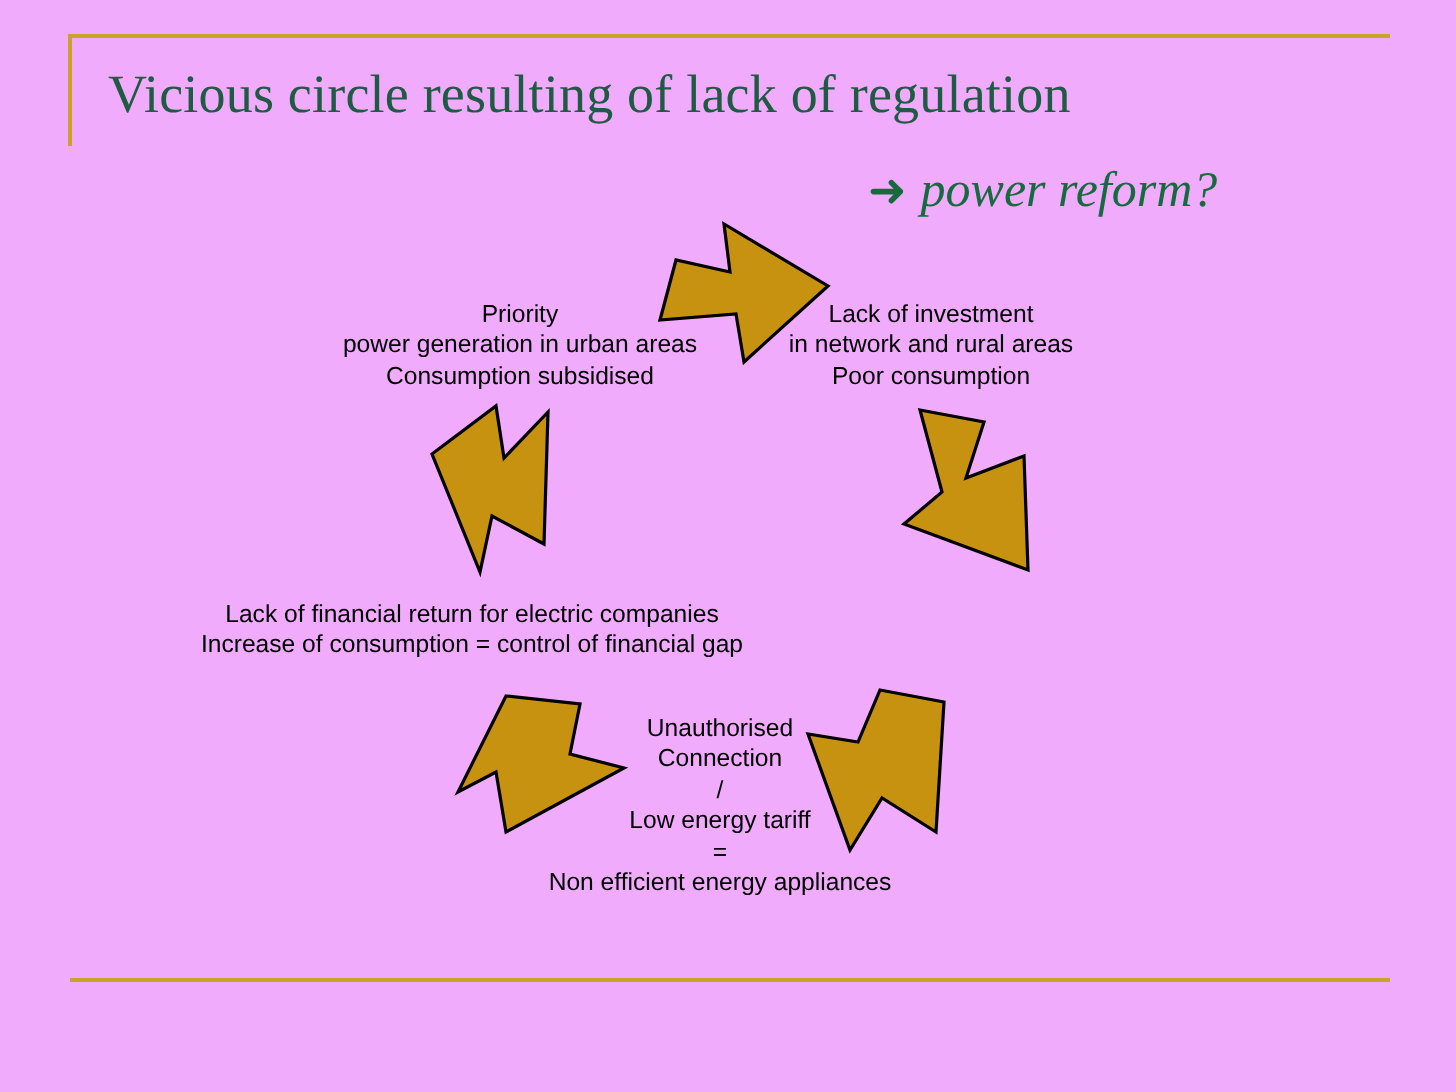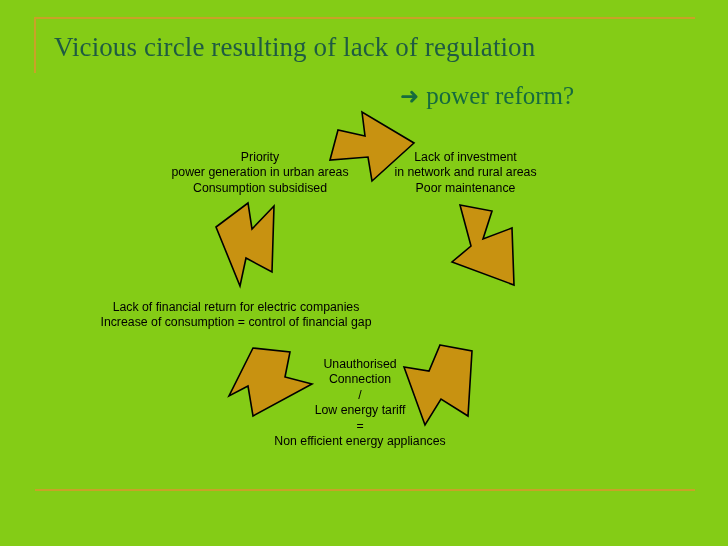--- a/index.html
+++ b/index.html
@@ -4,21 +4,21 @@
 <style>
   html, body {
     margin: 0;
     padding: 0;
     background: #ffffff;
   }
   #slide {
     position: relative;
     width: 728px;
     height: 546px;
-    background: #84cc16;
+    background: #f0abfc;
     overflow: hidden;
     font-family: "Liberation Sans", sans-serif;
   }
 
   
   .rule-top {
     position: absolute;
     left: 34px;
     top: 17px;
     width: 661px;
@@ -48,26 +48,27 @@
     left: 54px;
     top: 32px;
     font-family: "Liberation Serif", serif;
     font-size: 27px;
     color: #1F5B42;
     white-space: nowrap;
     letter-spacing: 0.1px;
   }
   .subtitle {
     position: absolute;
-    left: 400px;
+    left: 434px;
     top: 82px;
     font-family: "Liberation Serif", serif;
     font-size: 25px;
     color: #166B3E;
     white-space: nowrap;
+    font-style: italic;
   }
   .subtitle .glyph {
     font-family: "DejaVu Sans", sans-serif;
     font-size: 23px;
     font-weight: bold;
     margin-right: 7px;
   }
 
   
   .node {
@@ -132,21 +133,21 @@
 
   <div class="node n-topleft">
     <span class="ln">Priority</span>
     <span class="ln">power generation in urban areas</span>
     <span class="ln">Consumption subsidised</span>
   </div>
 
   <div class="node n-topright">
     <span class="ln u">Lack of investment</span>
     <span class="ln u">in network and rural areas</span>
-    <span class="ln">Poor maintenance</span>
+    <span class="ln">Poor consumption</span>
   </div>
 
 
   <div class="node n-left">
     <span class="ln">Lack of financial return for electric companies</span>
     <span class="ln">Increase of consumption = control of financial gap</span>
   </div>
 
   <div class="node n-bottom">
     <span class="ln">Unauthorised</span>

